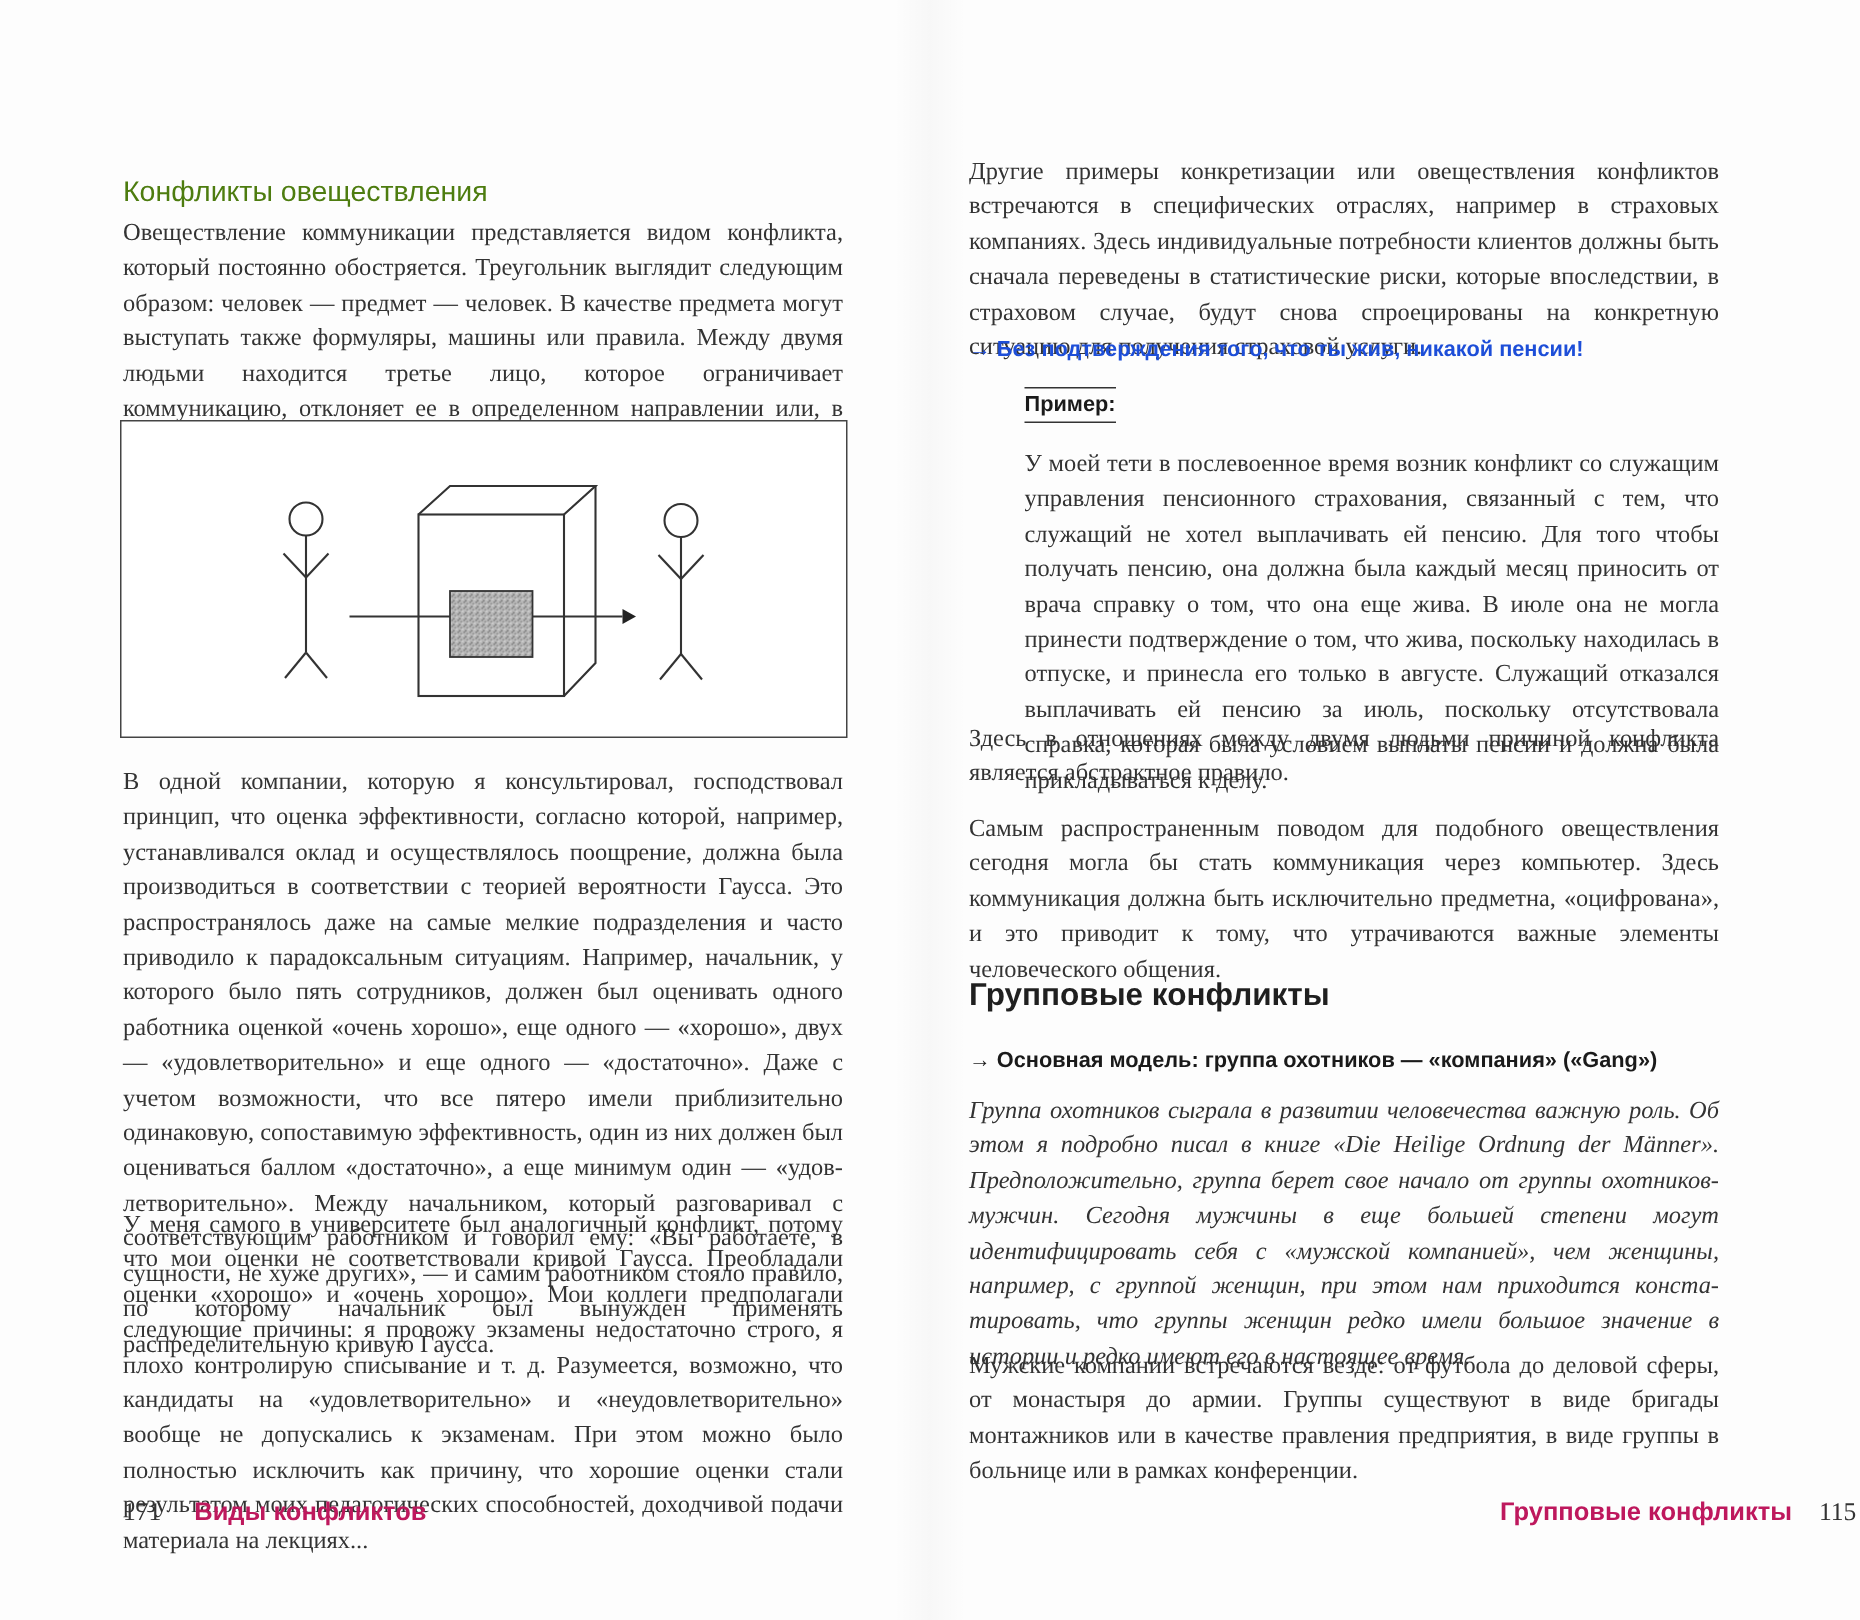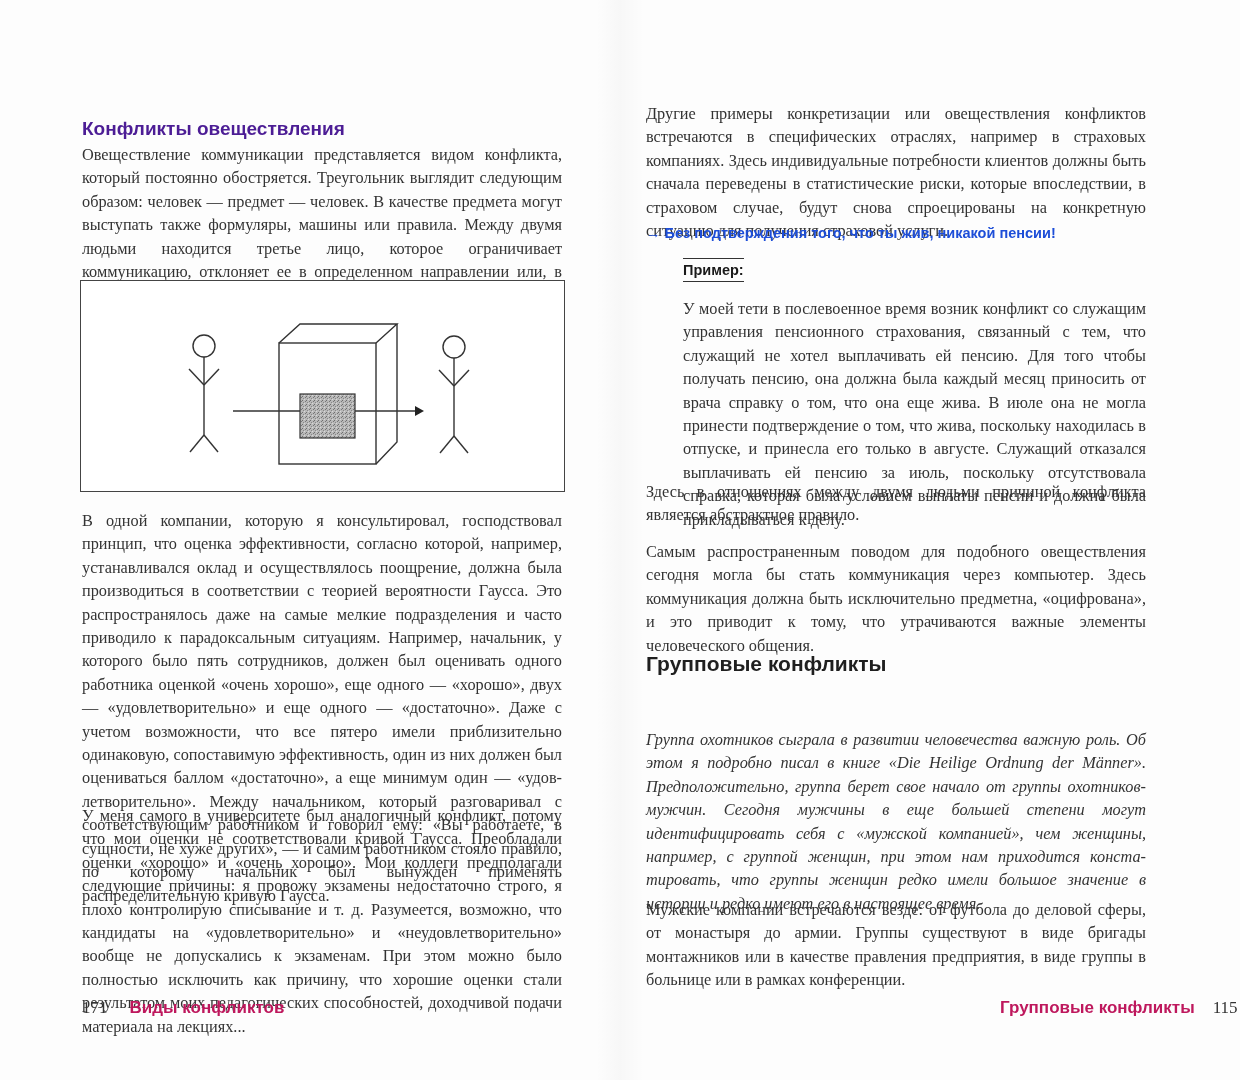--- a/index.html
+++ b/index.html
@@ -17,21 +17,21 @@
     line-height: 23.4px;
     text-align: justify;
     hyphens: manual;
     color: #333;
   }
   .sans { font-family: "Liberation Sans", "DejaVu Sans", sans-serif; }
 
   
   .h-section {
     position: absolute; left: 82px; top: 102px;
-    font-size: 19px; color: #4c1d95; font-weight: bold;
+    font-size: 19px; color: #4d7c0f; font-weight: normal;
   }
   .p-left-1 { position: absolute; left: 82px; top: 143px; width: 480px; }
   .figure {
     position: absolute; left: 80px; top: 280px; width: 485px; height: 212px;
     border: 1.5px solid #444; box-sizing: border-box; background: #fff;
   }
   .figure svg { position: absolute; left: 0; top: 0; }
   .p-left-2 { position: absolute; left: 82px; top: 509px; width: 480px; }
   .p-left-3 { position: absolute; left: 82px; top: 804px; width: 480px; }
   .footer-left {
@@ -146,20 +146,21 @@
   <div class="arrow-head-1 sans">→ Без подтверждения того, что ты жив, никакой пенсии!</div>
 
   <div class="example-label sans">Пример:</div>
   <p class="example-body serif">У моей тети в послевоенное время возник конфликт со служащим управле­ния пенсионного страхования, связанный с тем, что служащий не хотел вы­плачивать ей пенсию. Для того чтобы получать пенсию, она должна была каж­дый месяц приносить от врача справку о том, что она еще жива. В июле она не могла принести подтверждение о том, что жива, поскольку находилась в отпуске, и принесла его только в августе. Служащий отказался выплачи­вать ей пенсию за июль, поскольку отсутствовала справка, которая была условием выплаты пенсии и должна была прикладываться к делу.</p>
 
   <p class="p-right-2 serif">Здесь в отношениях между двумя людьми причиной конфликта является аб­страктное правило.</p>
   <p class="p-right-3 serif">Самым распространенным поводом для подобного овеществления сегодня мог­ла бы стать коммуникация через компьютер. Здесь коммуникация должна быть исключительно предметна, «оцифрована», и это приводит к тому, что утрачи­ваются важные элементы человеческого общения.</p>
 
   <h2 class="h-group sans" style="margin:0;">Групповые конфликты</h2>
 
+  <div class="arrow-head-2 sans">→ Основная модель: группа охотников — «компания» («Gang»)</div>
 
   <p class="p-right-4 serif">Группа охотников сыграла в развитии человечества важную роль. Об этом я подробно писал в книге «Die Heilige Ordnung der Männer». Предположитель­но, группа берет свое начало от группы охотников-мужчин. Сегодня мужчины в еще большей степени могут идентифицировать себя с «мужской компанией», чем женщины, например, с группой женщин, при этом нам приходится конста­тировать, что группы женщин редко имели большое значение в истории и ред­ко имеют его в настоящее время.</p>
   <p class="p-right-5 serif">Мужские компании встречаются везде: от футбола до деловой сферы, от монас­тыря до армии. Группы существуют в виде бригады монтажников или в качестве правления предприятия, в виде группы в больнице или в рамках конференции.</p>
 
   <div class="footer-right">
     <span class="running-head sans">Групповые конфликты</span>
     <span class="folio">115</span>
   </div>
 </div>
 

